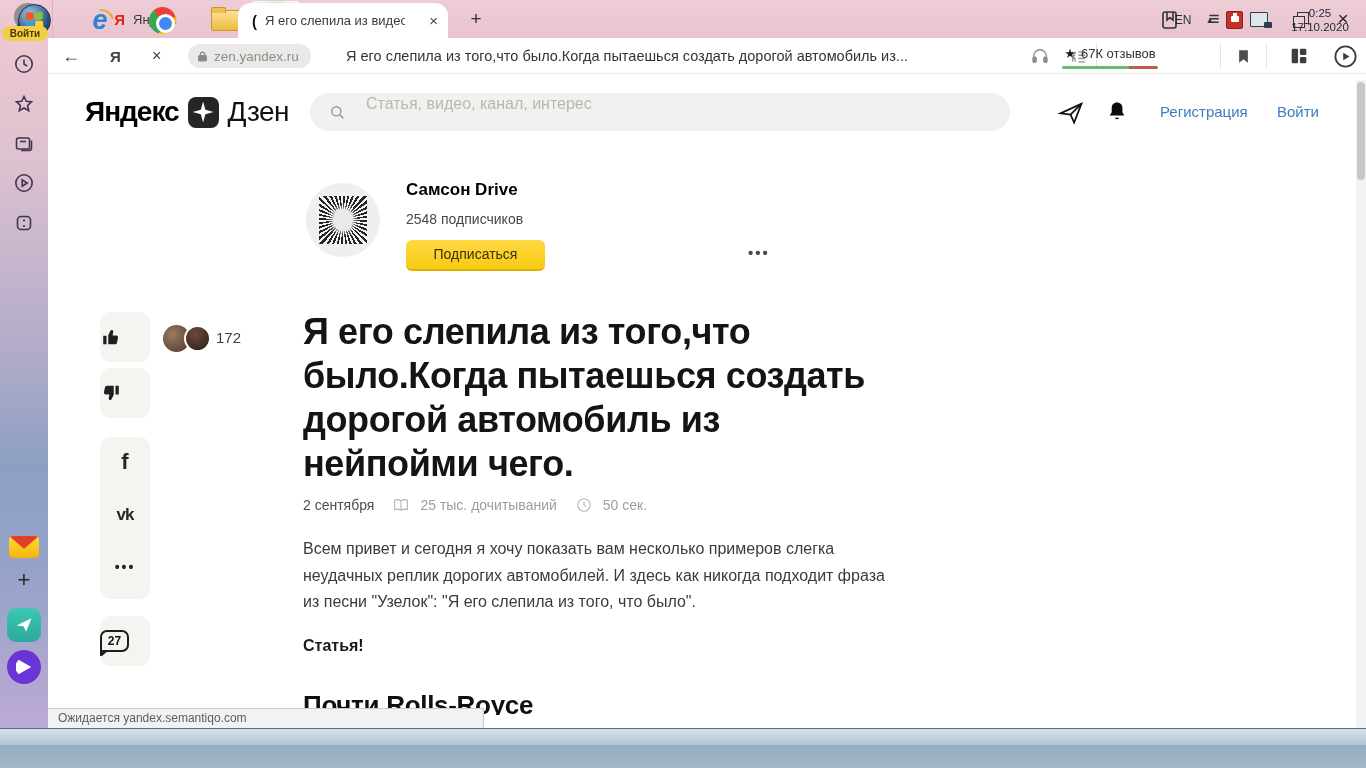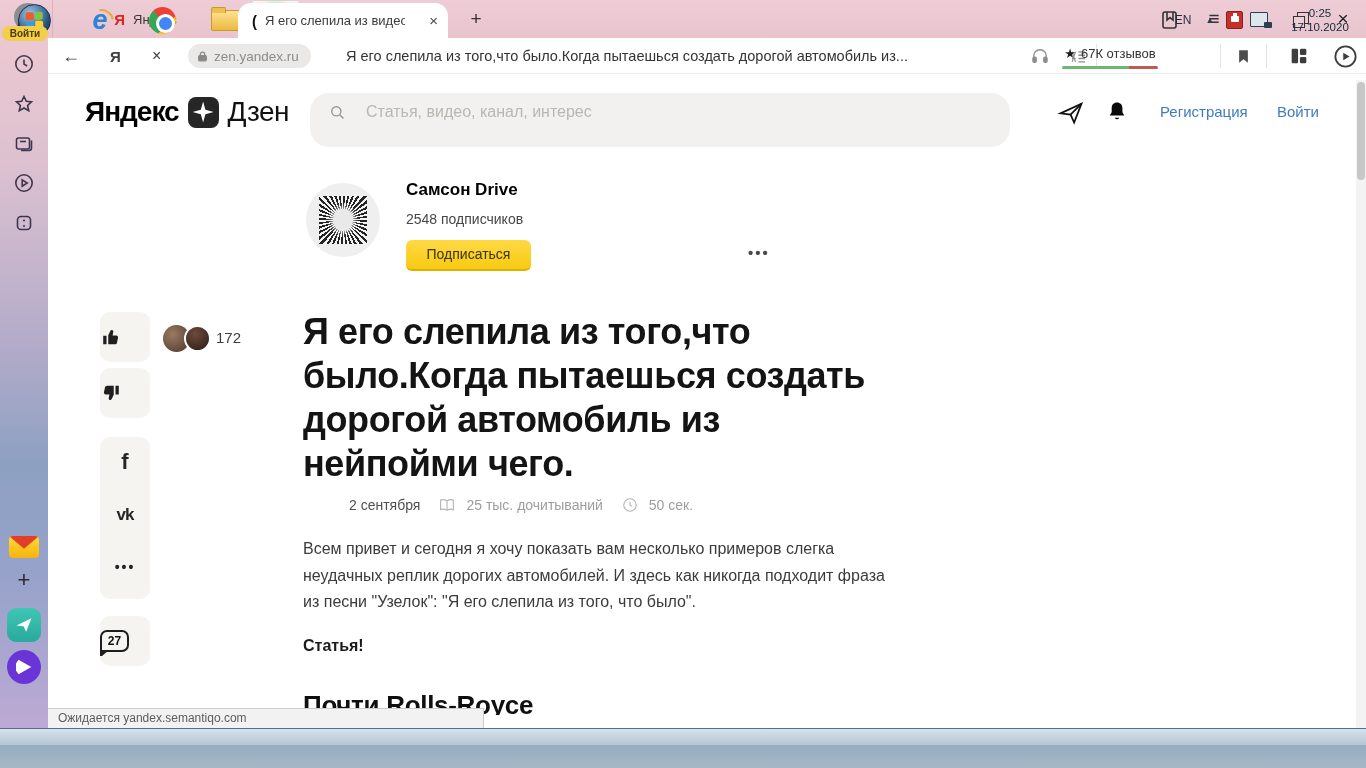--- a/index.html
+++ b/index.html
@@ -73,21 +73,21 @@
   .sb-alice::before { content:""; position:absolute; left:9px; top:8px; width:17px; height:18px; background:#fff;
     clip-path:polygon(15% 10%, 90% 50%, 15% 90%, 0 70%, 0 30%); border-radius:4px; }
 
   
   .zen-logo { left:85px; top:94px; height:36px; display:flex; align-items:center; gap:9px; }
   .zl-brand { font-size:28px; font-weight:bold; color:#000; letter-spacing:-1px; }
   .zl-box { width:31px; height:31px; background:#262626; border-radius:8px; position:relative; }
   .zl-box::before { content:""; position:absolute; left:5px; top:5px; width:21px; height:21px; background:#fff;
     clip-path:polygon(50% 0,61% 39%,100% 50%,61% 61%,50% 100%,39% 61%,0 50%,39% 39%); }
   .zl-product { font-size:28px; color:#111; letter-spacing:-0.5px; }
-  .zen-search { left:310px; top:93px; width:700px; height:54px; border-radius:19px; background:#f2f1ef;
+  .zen-search { left:310px; top:93px; width:700px; height:38px; border-radius:19px; background:#f2f1ef;
     border:none; outline:none; padding:0 18px 16px 56px; font-size:16px; color:#333;
     font-family:"Liberation Sans","DejaVu Sans",sans-serif; }
   .zen-search::placeholder { color:#b9b7b2; }
   .zs-ico { left:328px; top:103px; width:19px; height:19px; color:#9a9892; }
   .zen-plane { left:1057px; top:99px; width:28px; height:28px; color:#111; }
   .zen-bell { left:1104px; top:99px; width:26px; height:26px; color:#0a0a0a; }
   .zen-link { top:103px; font-size:15px; color:#3e7cbf; }
   .zl-reg { left:1160px; }
   .zl-login { left:1277px; }
 
@@ -96,31 +96,31 @@
 
   
   .ch-avatar { left:306px; top:183px; width:74px; height:74px; border-radius:50%; background:#efefef;
     display:flex; align-items:center; justify-content:center; }
   .ch-avatar-img { width:48px; height:48px;
     background:repeating-conic-gradient(#242424 0 5deg,#f3f3f3 5deg 10deg); position:relative; }
   .ch-avatar-img::before { content:""; position:absolute; left:14px; top:13px; width:20px; height:22px;
     background:#e9e9e9; border-radius:45% 45% 50% 50%; box-shadow:0 0 4px 2px rgba(240,240,240,.8); }
   .ch-name { left:406px; top:180px; font-size:17px; font-weight:bold; color:#000; }
   .ch-subs { left:406px; top:211px; font-size:14px; color:#474747; }
-  .btn-subscribe { left:406px; top:240px; width:125px; height:31px; border-radius:6px;
+  .btn-subscribe { left:406px; top:240px; width:139px; height:31px; border-radius:6px;
     background:linear-gradient(180deg,#ffd944,#f8ca12); border-bottom:2px solid #dcb104;
     font-size:14px; color:#3c3307; text-align:center; line-height:29px; }
   .btn-message { left:541px; top:240px; width:190px; height:31px; border-radius:6px; background:#f1f0ed;
     display:flex; align-items:center; justify-content:center; gap:7px; font-size:14px; color:#2c2c2c; }
   .ch-more { left:748px; top:244px; font-size:15px; font-weight:bold; color:#4a4a4a; letter-spacing:2px; }
 
   
   .a-title { left:303px; top:310px; width:575px; font-size:36px; line-height:44px; font-weight:bold;
     color:#141414; letter-spacing:-0.4px; }
-  .a-meta { left:303px; top:496px; display:flex; align-items:center; gap:10px; font-size:14px;margin-left:46px; }
+  .a-meta { left:303px; top:496px; display:flex; align-items:center; gap:10px; font-size:14px; }
   .m-date { color:#4f4f4f; margin-right:8px; }
   .m-dim { color:#9d9d9d; }
   .m-ico { width:18px; height:18px; color:#b4b4b4; }
   .a-body { left:303px; top:536px; width:588px; font-size:16px; line-height:26.5px; color:#3b3b3b; }
   .a-lead { left:303px; top:637px; font-size:16px; font-weight:bold; color:#1b1b1b; }
   .a-next-clip { left:303px; top:690px; width:520px; height:25px; overflow:hidden; z-index:2; }
   .a-next { font-size:26px; font-weight:bold; color:#0f0f0f; letter-spacing:-0.3px; }
 
   
   .rail-btn { width:50px; height:50px; border-radius:10px; background:#f5f4f1;

